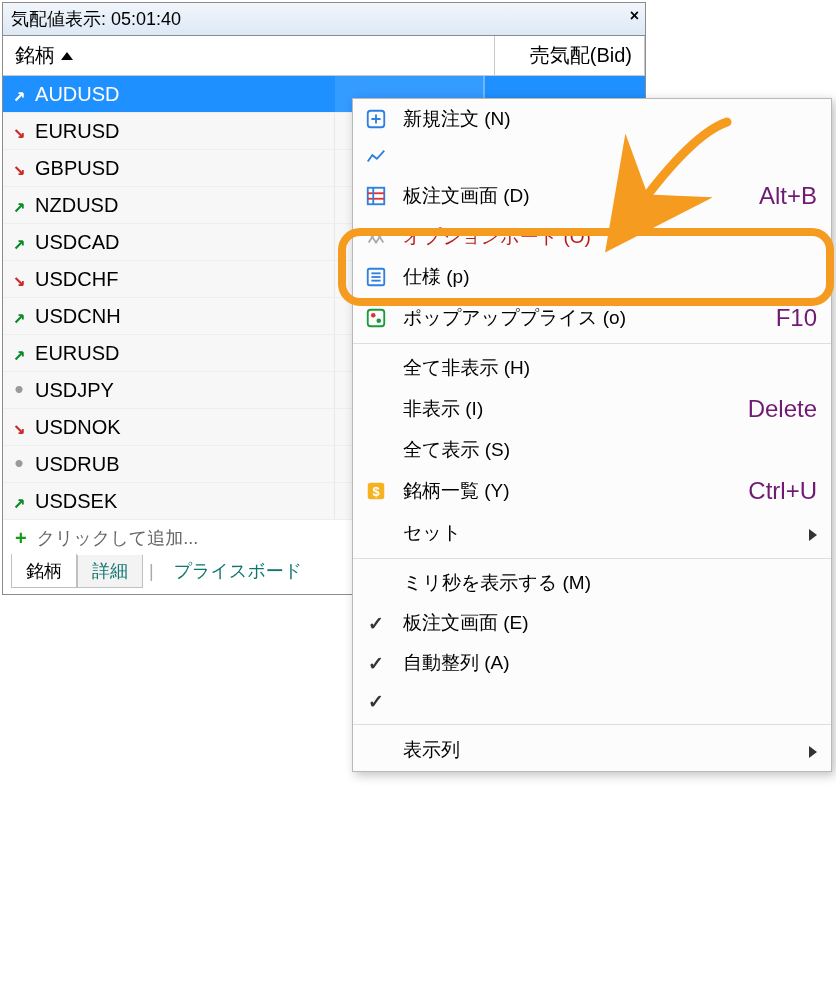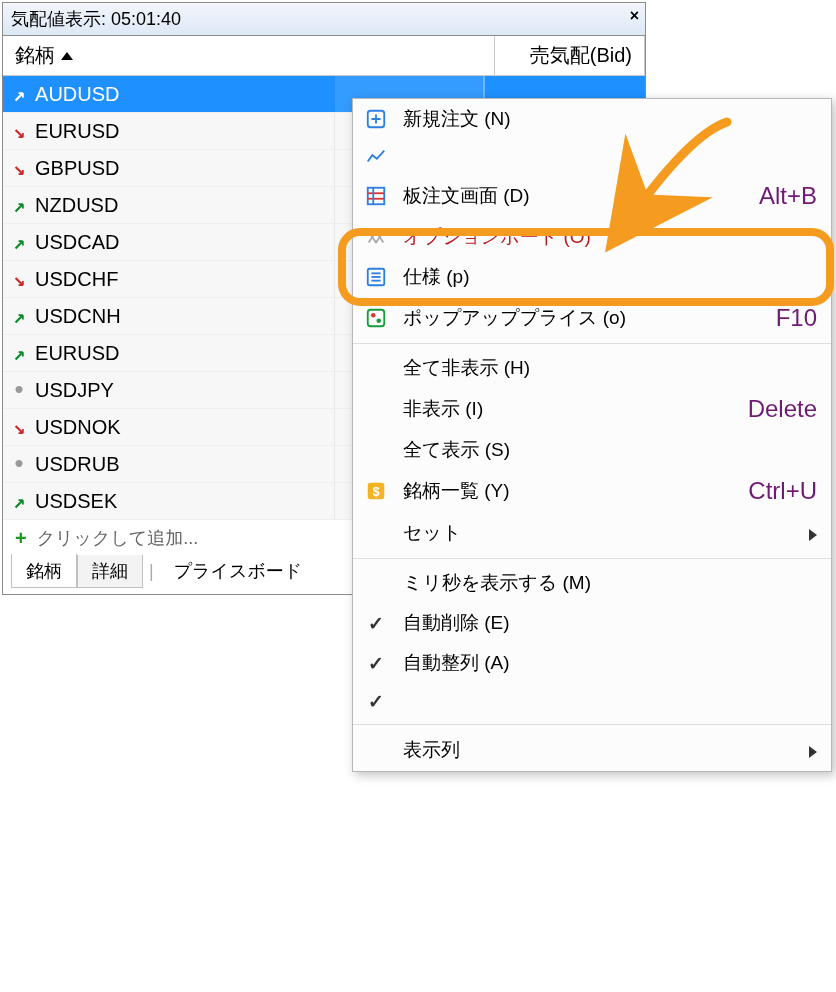--- a/index.html
+++ b/index.html
@@ -93,21 +93,21 @@
     gap: 0;
     padding: 0 8px 6px 8px;
     margin-top: -1px;
     background: #fff;
   }
   .tab {
     padding: 4px 14px;
     border: 1px solid #c0c0c0;
     border-top: none;
     background: #f3f3f3;
-    color: #000000;
+    color: #0f766e;
     font-size: 18px;
   }
   .tab.active {
     background: #fff;
     color: #000;
     border-top: 2px solid #fff;
     margin-top: -2px;
   }
   .divider { align-self: center; color: #aaa; padding: 0 6px; }
 
@@ -399,21 +399,21 @@
 
   <div class="mitem">
     <span class="iconcol"></span>
     <span class="labelcol">ミリ秒を表示する (M)</span>
     <span class="rightcol"></span>
   </div>
   <div class="mitem">
     <span class="iconcol">
         <span class="check">✓</span>
       </span>
-    <span class="labelcol">自動削除 (E)</span>
+    <span class="labelcol">板注文画面 (E)</span>
     <span class="rightcol"></span>
   </div>
   <div class="mitem">
     <span class="iconcol">
         <span class="check">✓</span>
       </span>
     <span class="labelcol">自動整列 (A)</span>
     <span class="rightcol"></span>
   </div>
   <div class="mitem">

